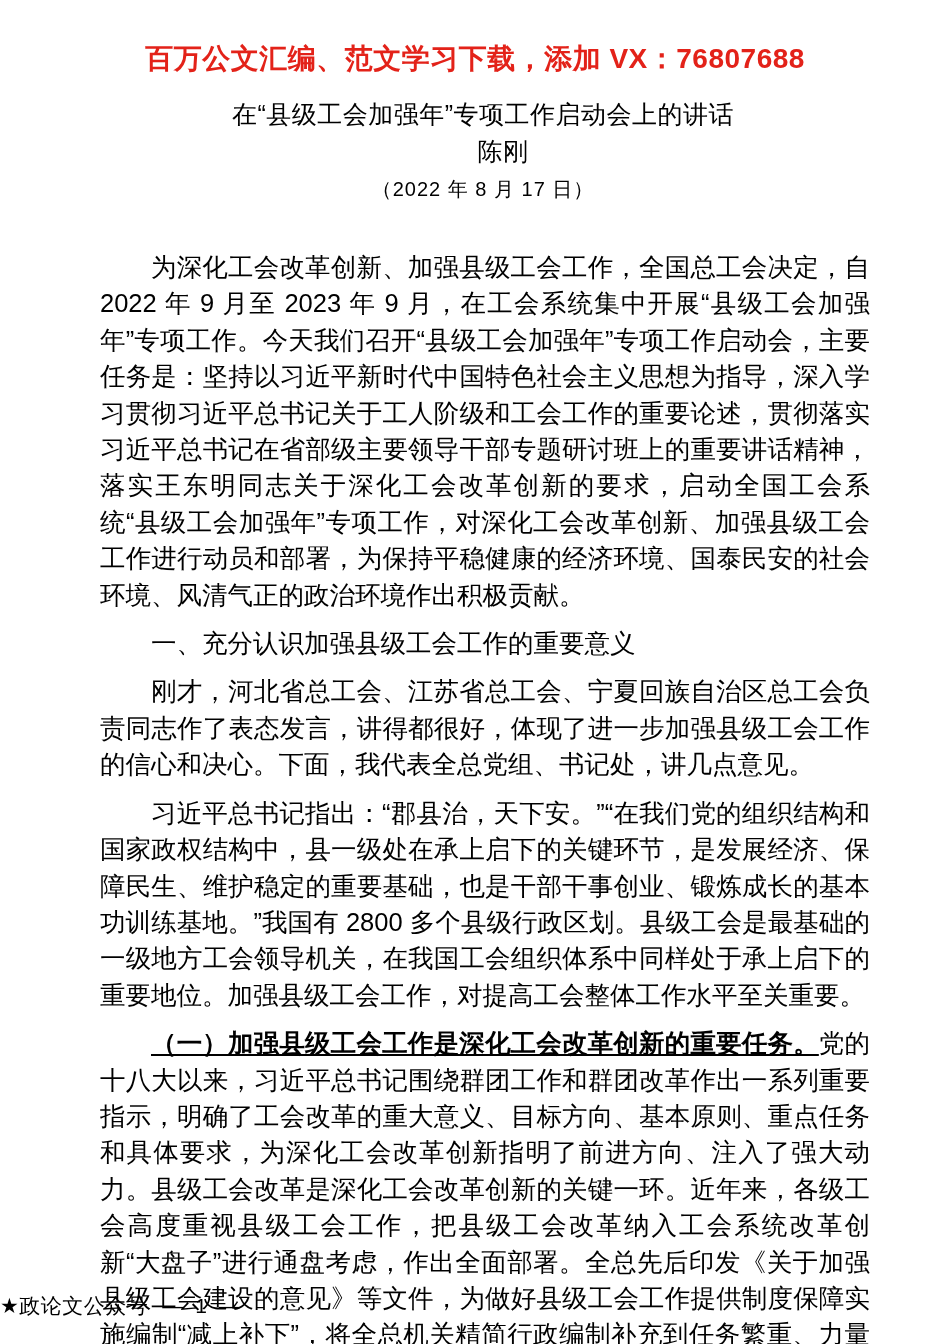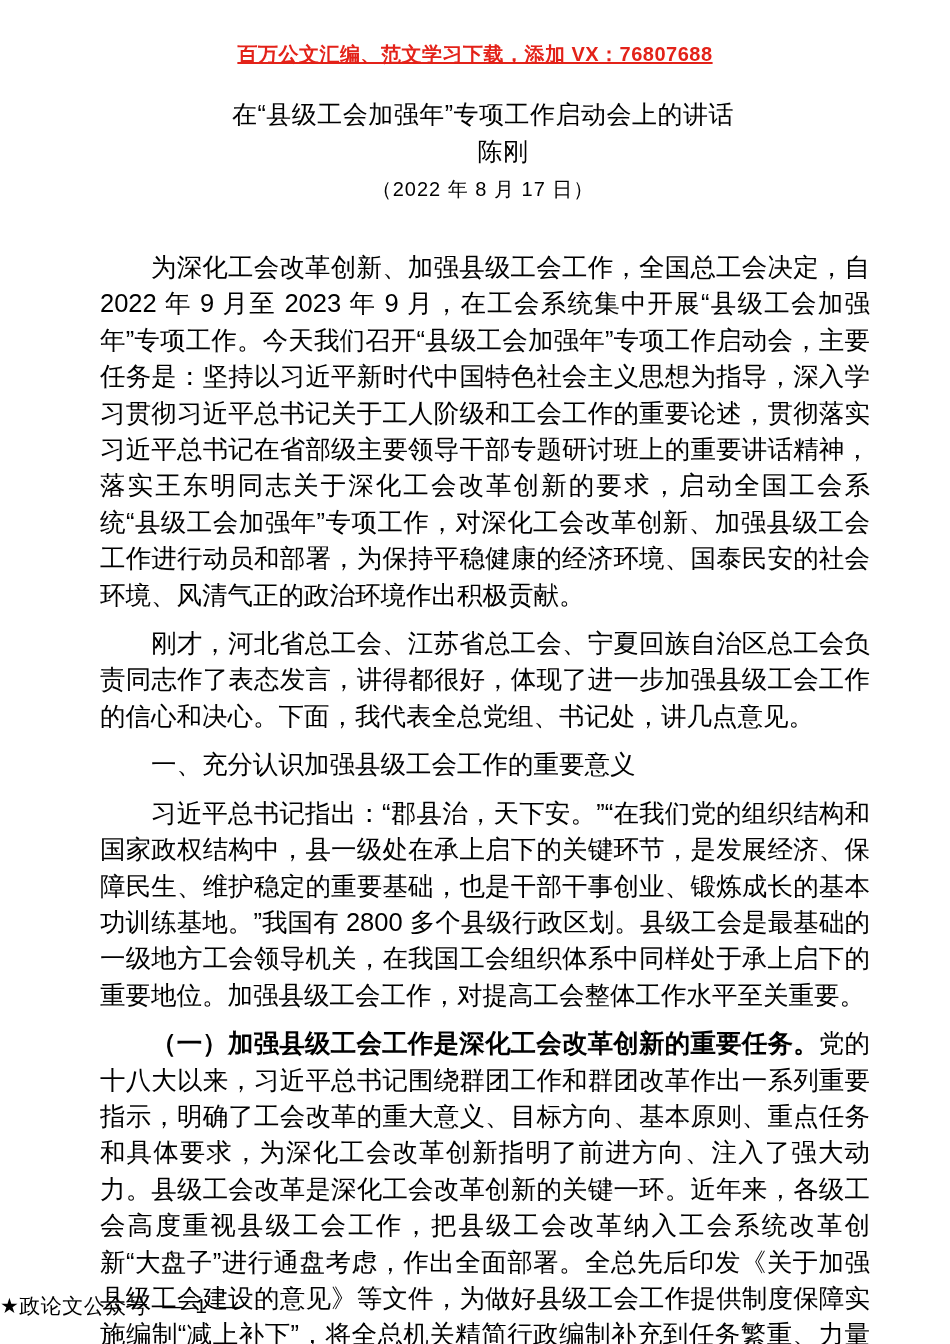--- a/index.html
+++ b/index.html
@@ -24,26 +24,25 @@
   .promo-banner {
     position: absolute;
     left: 0;
     top: 42px;
     width: 950px;
     text-align: center;
   }
   .promo-text {
     display: inline-block;
     color: #e32219;
-    font-size: 20px;
+    font-size: 28px;
     font-weight: 700;
     letter-spacing: 0.5px;
     white-space: nowrap;
     line-height: 1.2;
-    text-decoration: underline;
   }
 
   
   .title-block {
     position: absolute;
     left: 0;
     top: 96px;
     width: 950px;
     text-align: center;
     margin-left: 8px;
@@ -85,20 +84,21 @@
     margin: 12px;
     letter-spacing: 0px;
     word-break: break-all;
   }
   .para.indent {
     text-indent: 2em;
   }
   .para b,
   .bold-lead {
     font-weight: 700;
+    text-decoration: underline;
   }
 
   
   .footer {
     position: absolute;
     left: 0;
     bottom: 24px;
     width: 950px;
     padding-right: 68px;
     box-sizing: border-box;
@@ -123,22 +123,22 @@
   </div>
 
   <div class="title-block">
     <div class="doc-title">在“县级工会加强年”专项工作启动会上的讲话</div>
     <div class="doc-author">陈刚</div>
     <div class="doc-date">（2022 年 8 月 17 日）</div>
   </div>
 
   <div class="body-block">
     <p class="para indent">为深化工会改革创新、加强县级工会工作，全国总工会决定，自 2022 年 9 月至 2023 年 9 月，在工会系统集中开展“县级工会加强年”专项工作。今天我们召开“县级工会加强年”专项工作启动会，主要任务是：坚持以习近平新时代中国特色社会主义思想为指导，深入学习贯彻习近平总书记关于工人阶级和工会工作的重要论述，贯彻落实习近平总书记在省部级主要领导干部专题研讨班上的重要讲话精神，落实王东明同志关于深化工会改革创新的要求，启动全国工会系统“县级工会加强年”专项工作，对深化工会改革创新、加强县级工会工作进行动员和部署，为保持平稳健康的经济环境、国泰民安的社会环境、风清气正的政治环境作出积极贡献。</p>
+    <p class="para indent">一、充分认识加强县级工会工作的重要意义</p>
     <p class="para indent">刚才，河北省总工会、江苏省总工会、宁夏回族自治区总工会负责同志作了表态发言，讲得都很好，体现了进一步加强县级工会工作的信心和决心。下面，我代表全总党组、书记处，讲几点意见。</p>
-    <p class="para indent">一、充分认识加强县级工会工作的重要意义</p>
     <p class="para indent">习近平总书记指出：“郡县治，天下安。”“在我们党的组织结构和国家政权结构中，县一级处在承上启下的关键环节，是发展经济、保障民生、维护稳定的重要基础，也是干部干事创业、锻炼成长的基本功训练基地。”我国有 2800 多个县级行政区划。县级工会是最基础的一级地方工会领导机关，在我国工会组织体系中同样处于承上启下的重要地位。加强县级工会工作，对提高工会整体工作水平至关重要。</p>
     <p class="para indent"><span class="bold-lead">（一）加强县级工会工作是深化工会改革创新的重要任务。</span><span>党的十八大以来，习近平总书记围绕群团工作和群团改革作出一系列重要指示，明确了工会改革的重大意义、目标方向、基本原则、重点任务和具体要求，为深化工会改革创新指明了前进方向、注入了强大动力。县级工会改革是深化工会改革创新的关键一环。近年来，各级工会高度重视县级工会工作，把县级工会改革纳入工会系统改革创新“大盘子”进行通盘考虑，作出全面部署。全总先后印发《关于加强县级工会建设的意见》等文件，为做好县级工会工作提供制度保障实施编制“减上补下”，将全总机关精简行政编制补充到任务繁重、力量薄弱</span></p>
   </div>
 
   <div class="footer">
     <span class="footer-inner"><span class="footer-mark">★政论文公众号</span><span class="footer-page">— 1 —</span></span>
   </div>
 
 </div>
 

